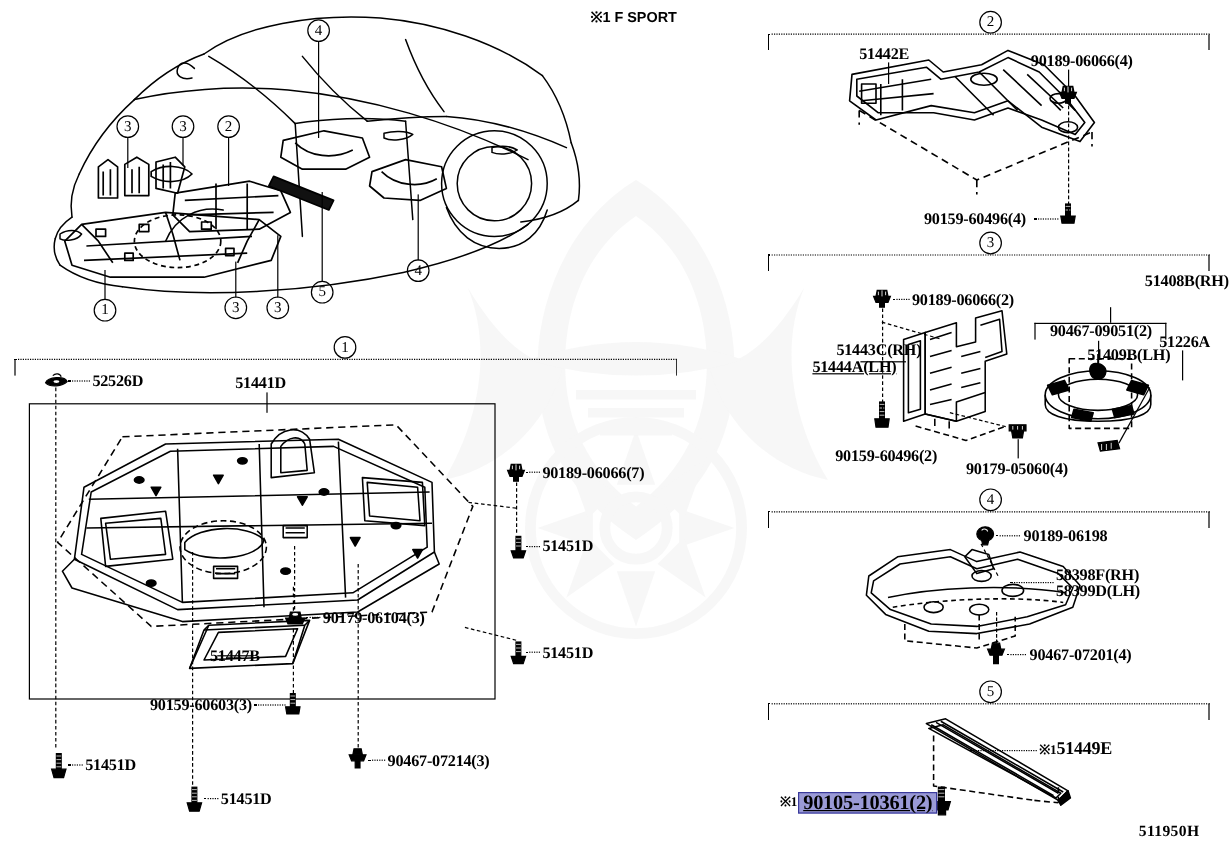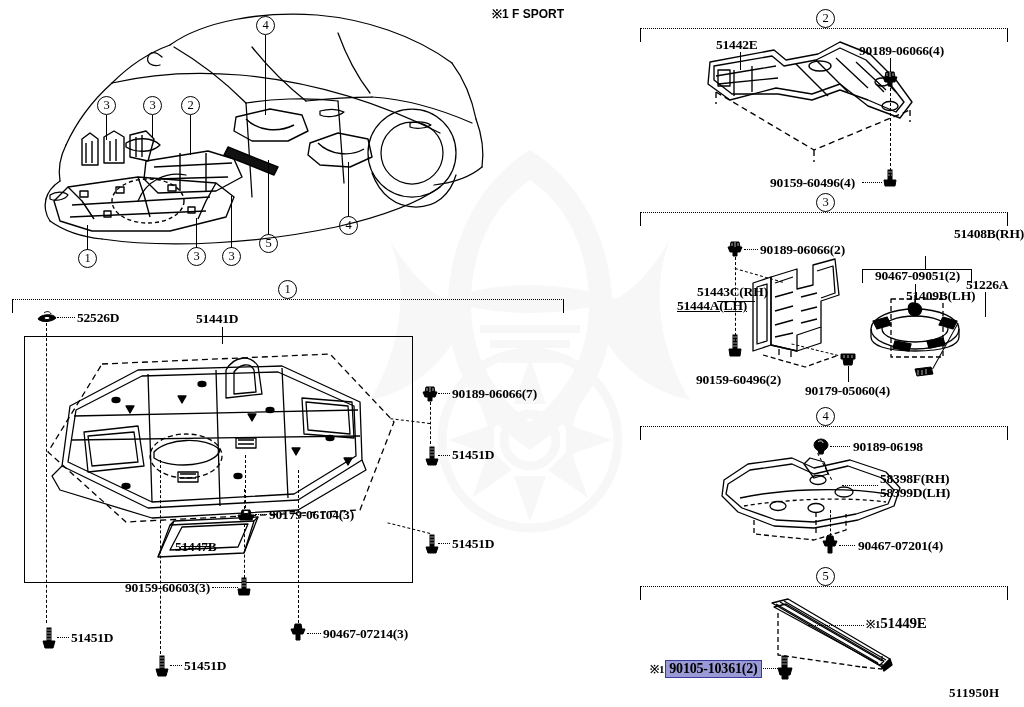--- a/index.html
+++ b/index.html
@@ -697,18 +697,18 @@
         <rect x="6" y="1" width="5" height="12"></rect>
         <path d="M6 3 l5 0 M6 6 l5 0 M6 9 l5 0" stroke="#fff" stroke-width=".6"></path>
         <path d="M2 13 L16 13 L14 20 L4 20 Z"></path>
         <path d="M6 20 L12 20 L12 24 L6 24 Z"></path>
       </g>
     </svg>
   </div>
   <div class="ldh" style="left:763px;top:668px;width:15px;"></div>
   <div class="lbl" style="left:650px;top:660px;display:flex;align-items:center;">
     <span style="font-size:11px;margin-right:1px;">※1</span>
-      <span class="hl" style="font-size:14px;">90105-10361(2)</span>
+      <span class="hl" style="font-size:17px;text-decoration:underline;">90105-10361(2)</span>
   </div>
 
   <div class="diagid" style="left:949px;top:685px;">511950H</div>
 
 </div>
 
 </body></html>

